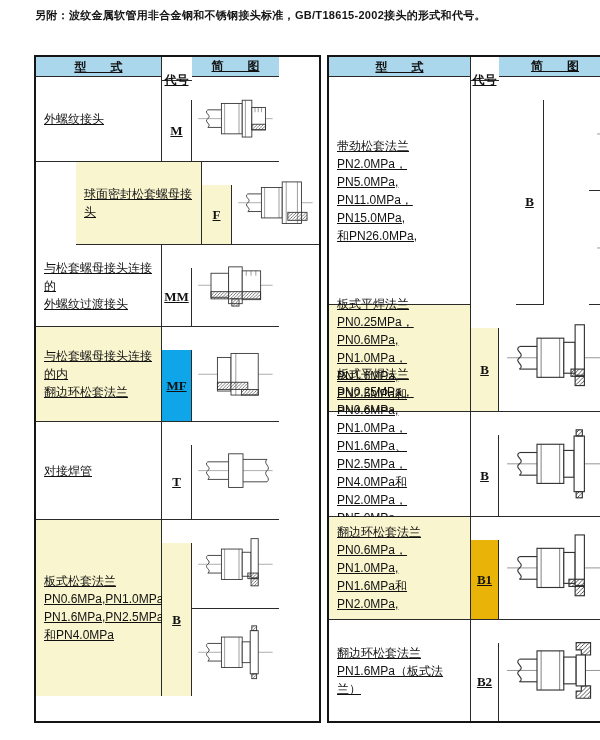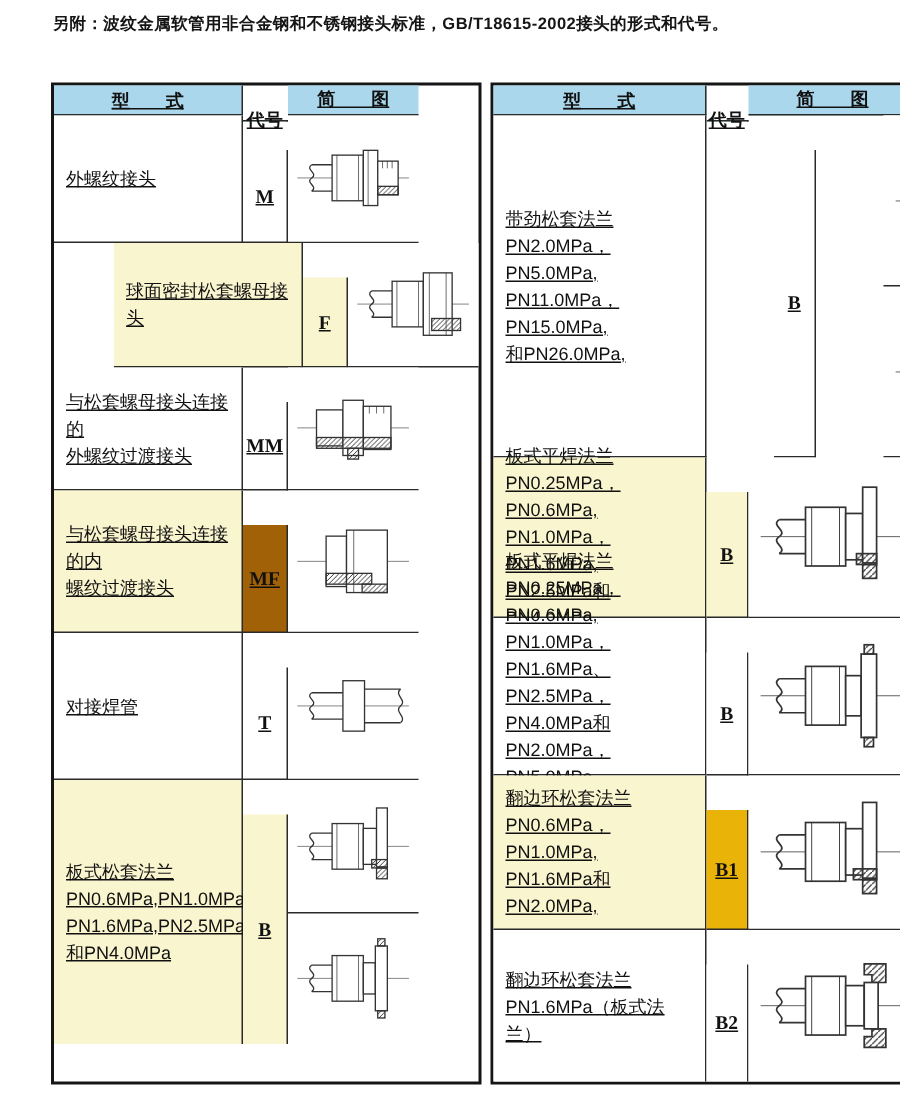--- a/index.html
+++ b/index.html
@@ -127,22 +127,22 @@
                 <rect x="20" y="43" width="62" height="9" fill="url(#hp)"></rect>
                 <rect x="46" y="52" width="9" height="9" fill="url(#hp)"></rect>
               </g>
             </svg>
           </div>
       </div>
     </div>
 
     <div class="row r4">
       <div class="cell c-type hl" style="background: rgb(249, 245, 207);">与松套螺母接头连接的内
-螺纹过渡接头</div>
-      <div class="cell c-code hl" style="background: #a16207;">MF</div>
+翻边环松套法兰</div>
+      <div class="cell c-code hl" style="background: #0ea5e9;">MF</div>
       <div class="cell c-diag">
         <div class="dbox">
             <svg viewBox="0 0 100 70" preserveAspectRatio="xMidYMid meet">
               <g fill="none" stroke="#333" stroke-width="1.1">
                 <line x1="4" y1="35" x2="97" y2="35" stroke="#555" stroke-width="0.6"></line>
                 <rect x="28" y="14" width="17" height="42" fill="#fff"></rect>
                 <rect x="45" y="9" width="34" height="52" fill="#fff"></rect>
                 <line x1="51" y1="9" x2="51" y2="61" stroke-width="0.6"></line>
                 <rect x="28" y="45" width="38" height="9" fill="url(#hp)"></rect>
                 <rect x="58" y="54" width="21" height="7" fill="url(#hp)"></rect>

